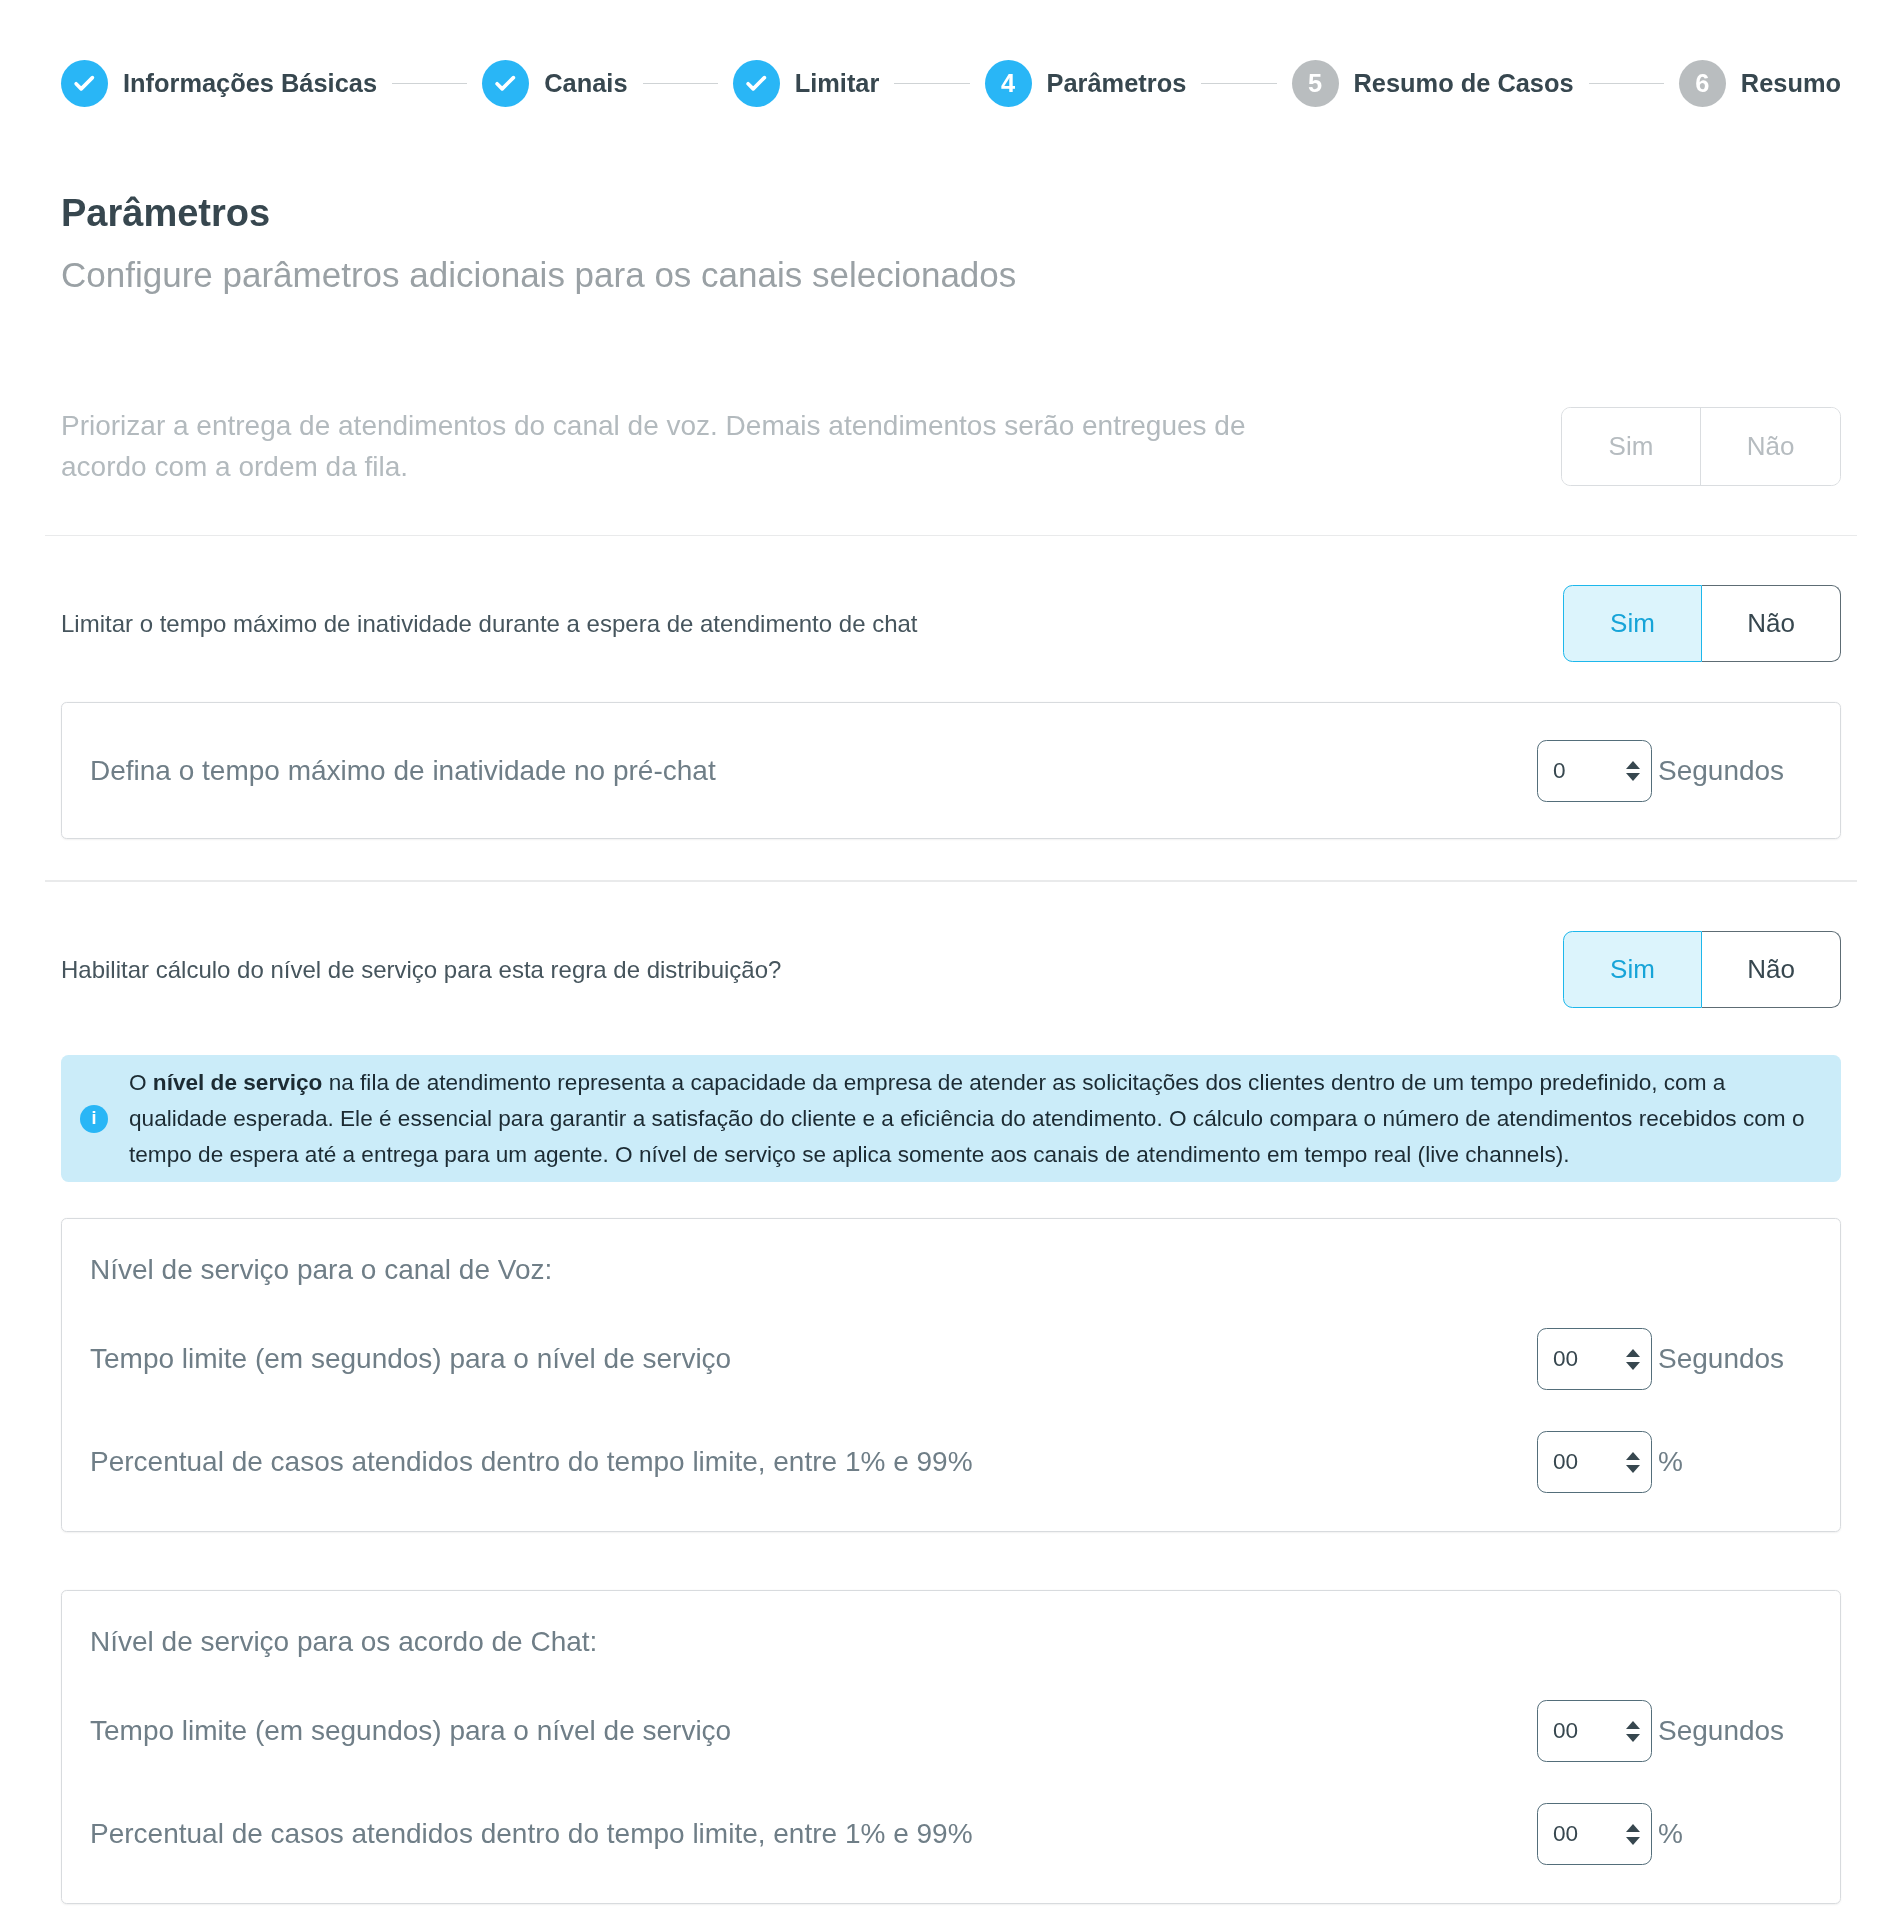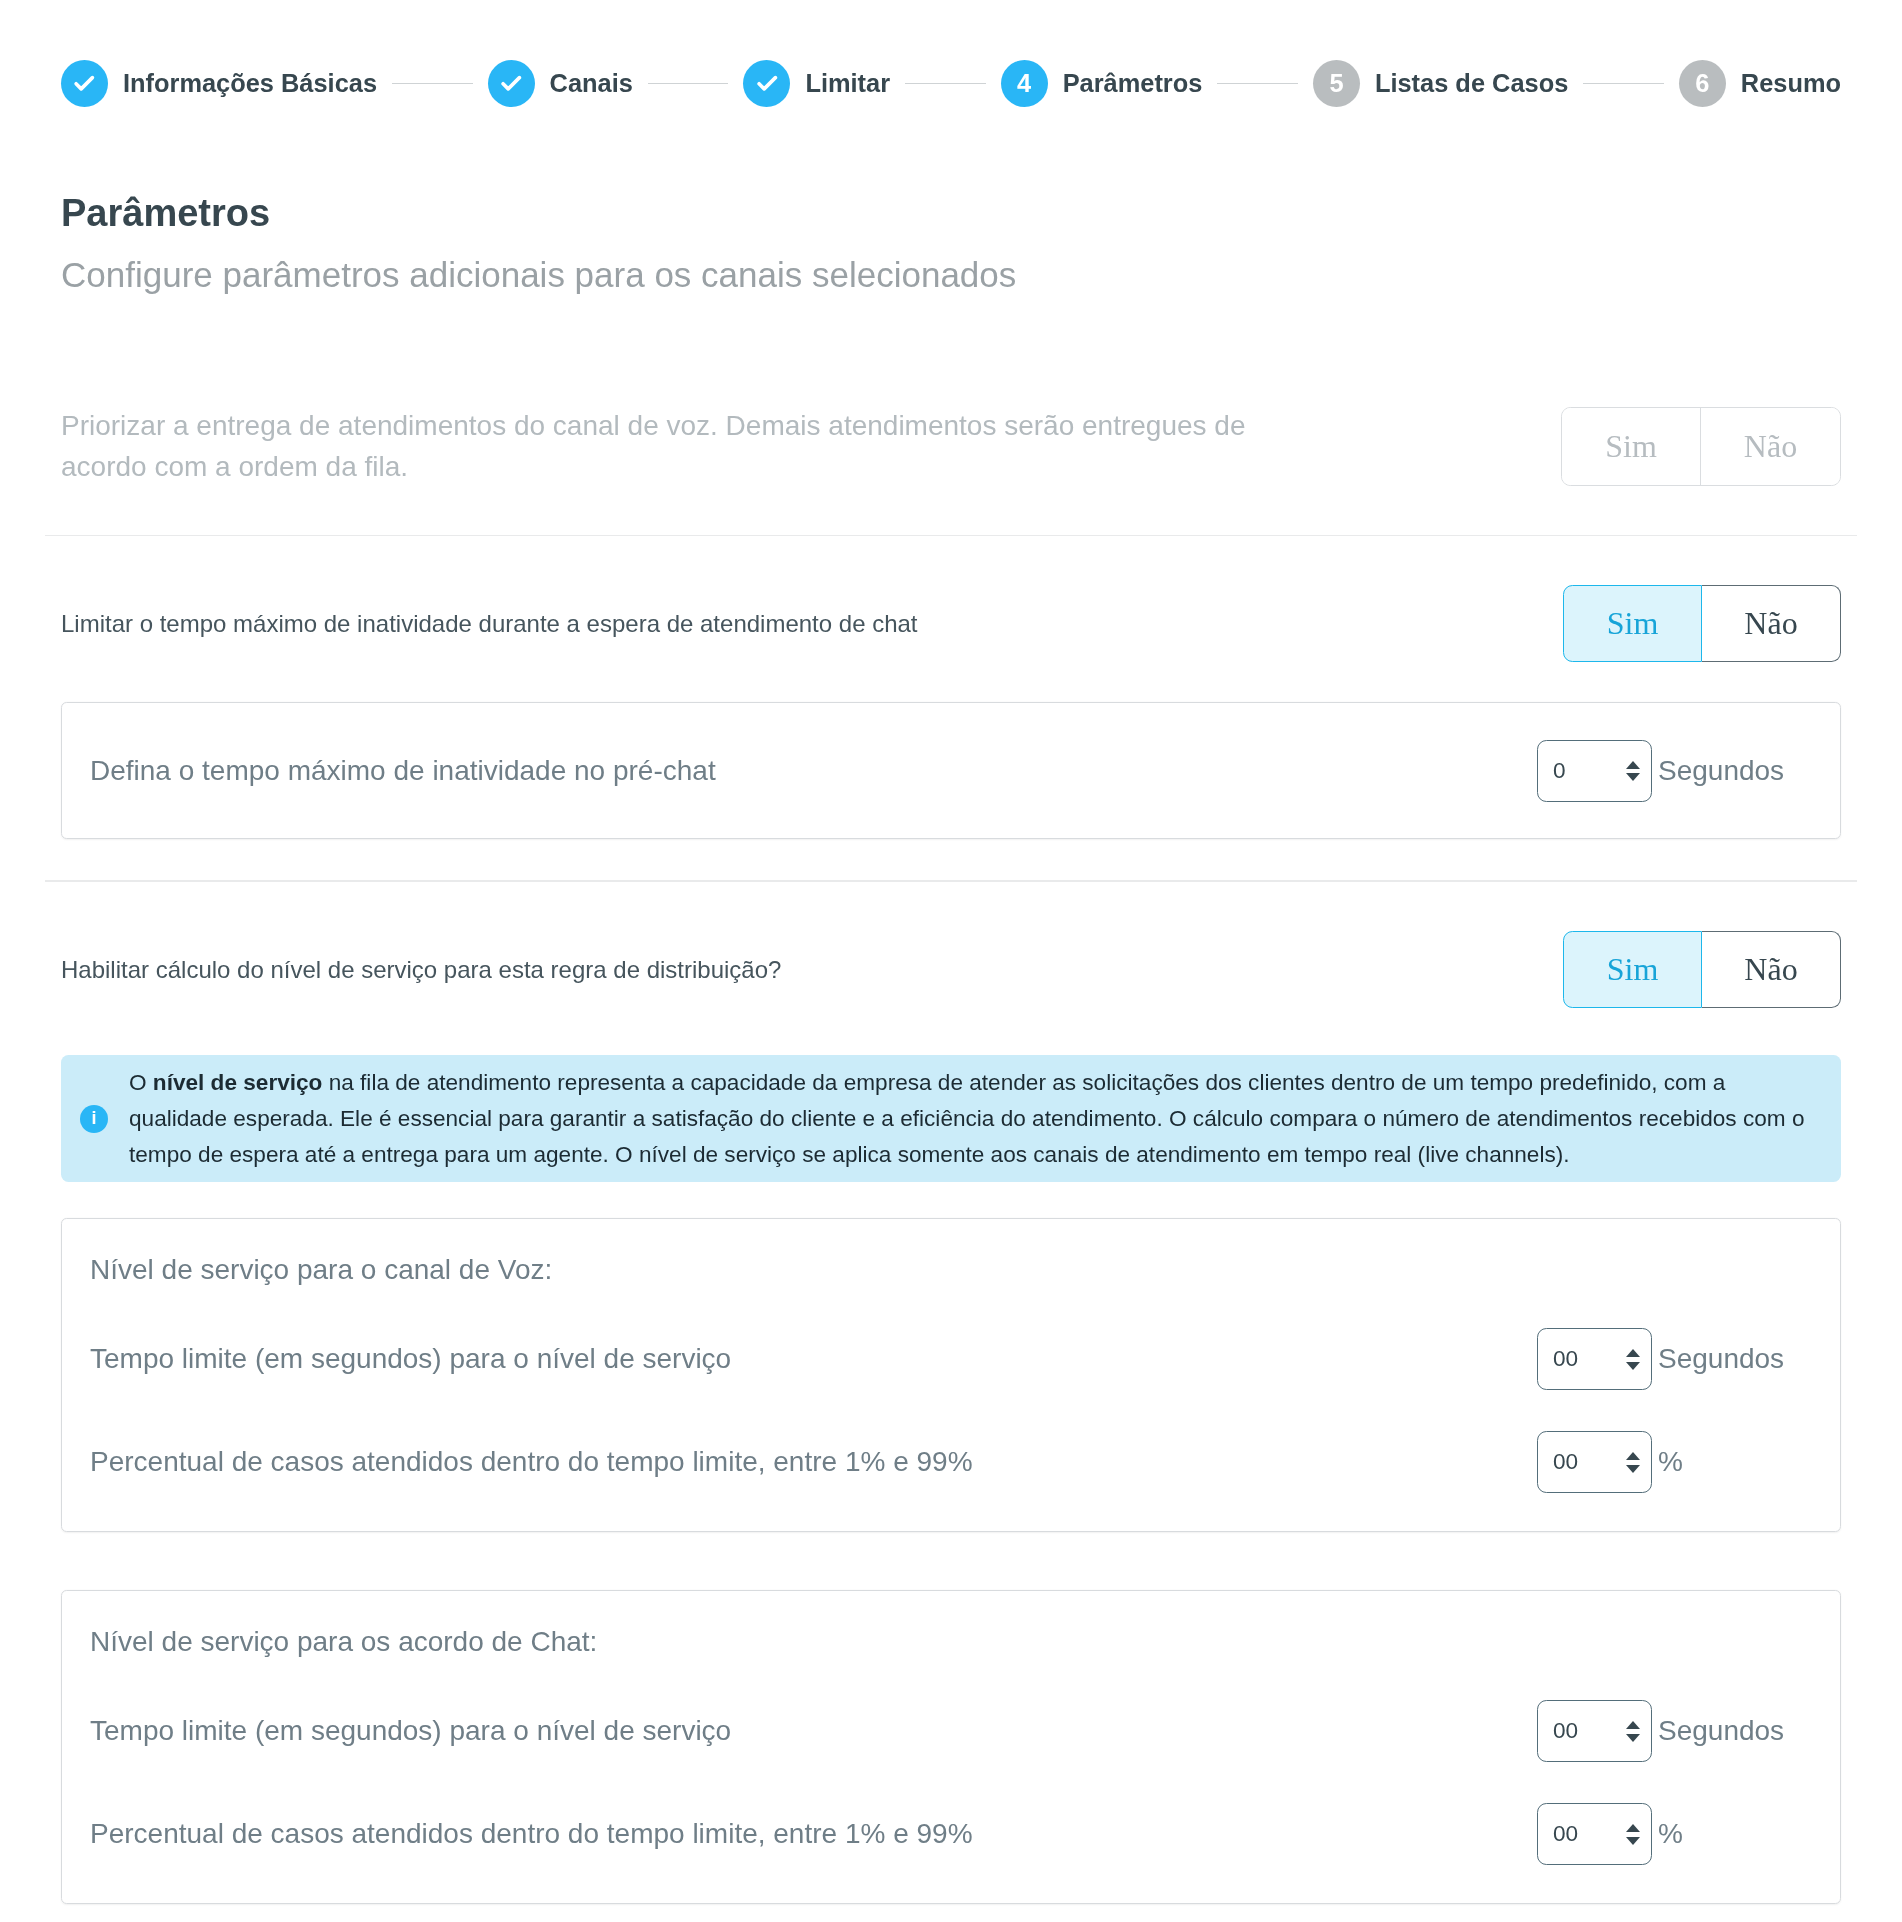--- a/index.html
+++ b/index.html
@@ -49,22 +49,22 @@
 
   .divider { height: 1.9px; background: #e9eaeb; margin-left: -16px; margin-right: -16px; }
   .div-1 { margin-top: 45px; }
   .div-2 { margin-top: 41px; }
 
   
   .toggle { display: flex; flex: 0 0 auto; }
   .t-btn {
     width: 139px; height: 77px;
     display: flex; align-items: center; justify-content: center;
-    font-family: Liberation Serif, serif;
-    font-size: 32px; font-weight: 500;
+    font-family: Liberation Sans, sans-serif;
+    font-size: 26px; font-weight: 500;
     background: #ffffff; cursor: pointer;
   }
   .toggle.disabled { border: 0.9px solid #dadde0; border-radius: 9.4px; overflow: hidden; }
   .toggle.disabled .t-btn { border: none; color: #b6bcc0; background: #ffffff; }
   .toggle.disabled .t-btn:first-child { border-right: 0.9px solid #dadde0; }
   .toggle.active .t-btn.sel {
     background: #dcf4fc; color: #17a4d8;
     border: 1.9px solid #1db7eb; border-radius: 9.4px 0 0 9.4px;
   }
   .toggle.active .t-btn.unsel {
@@ -165,21 +165,21 @@
       <span class="step-label">Limitar</span>
     </div>
     <span class="connector"></span>
     <div class="step">
       <span class="circle active">4</span>
       <span class="step-label">Parâmetros</span>
     </div>
     <span class="connector"></span>
     <div class="step">
       <span class="circle pending">5</span>
-      <span class="step-label">Listas de Casos</span>
+      <span class="step-label">Resumo de Casos</span>
     </div>
     <span class="connector"></span>
     <div class="step">
       <span class="circle pending">6</span>
       <span class="step-label">Resumo</span>
     </div>
   </div>
 
   <h1 class="page-title">Parâmetros</h1>
   <div class="page-subtitle">Configure parâmetros adicionais para os canais selecionados</div>

